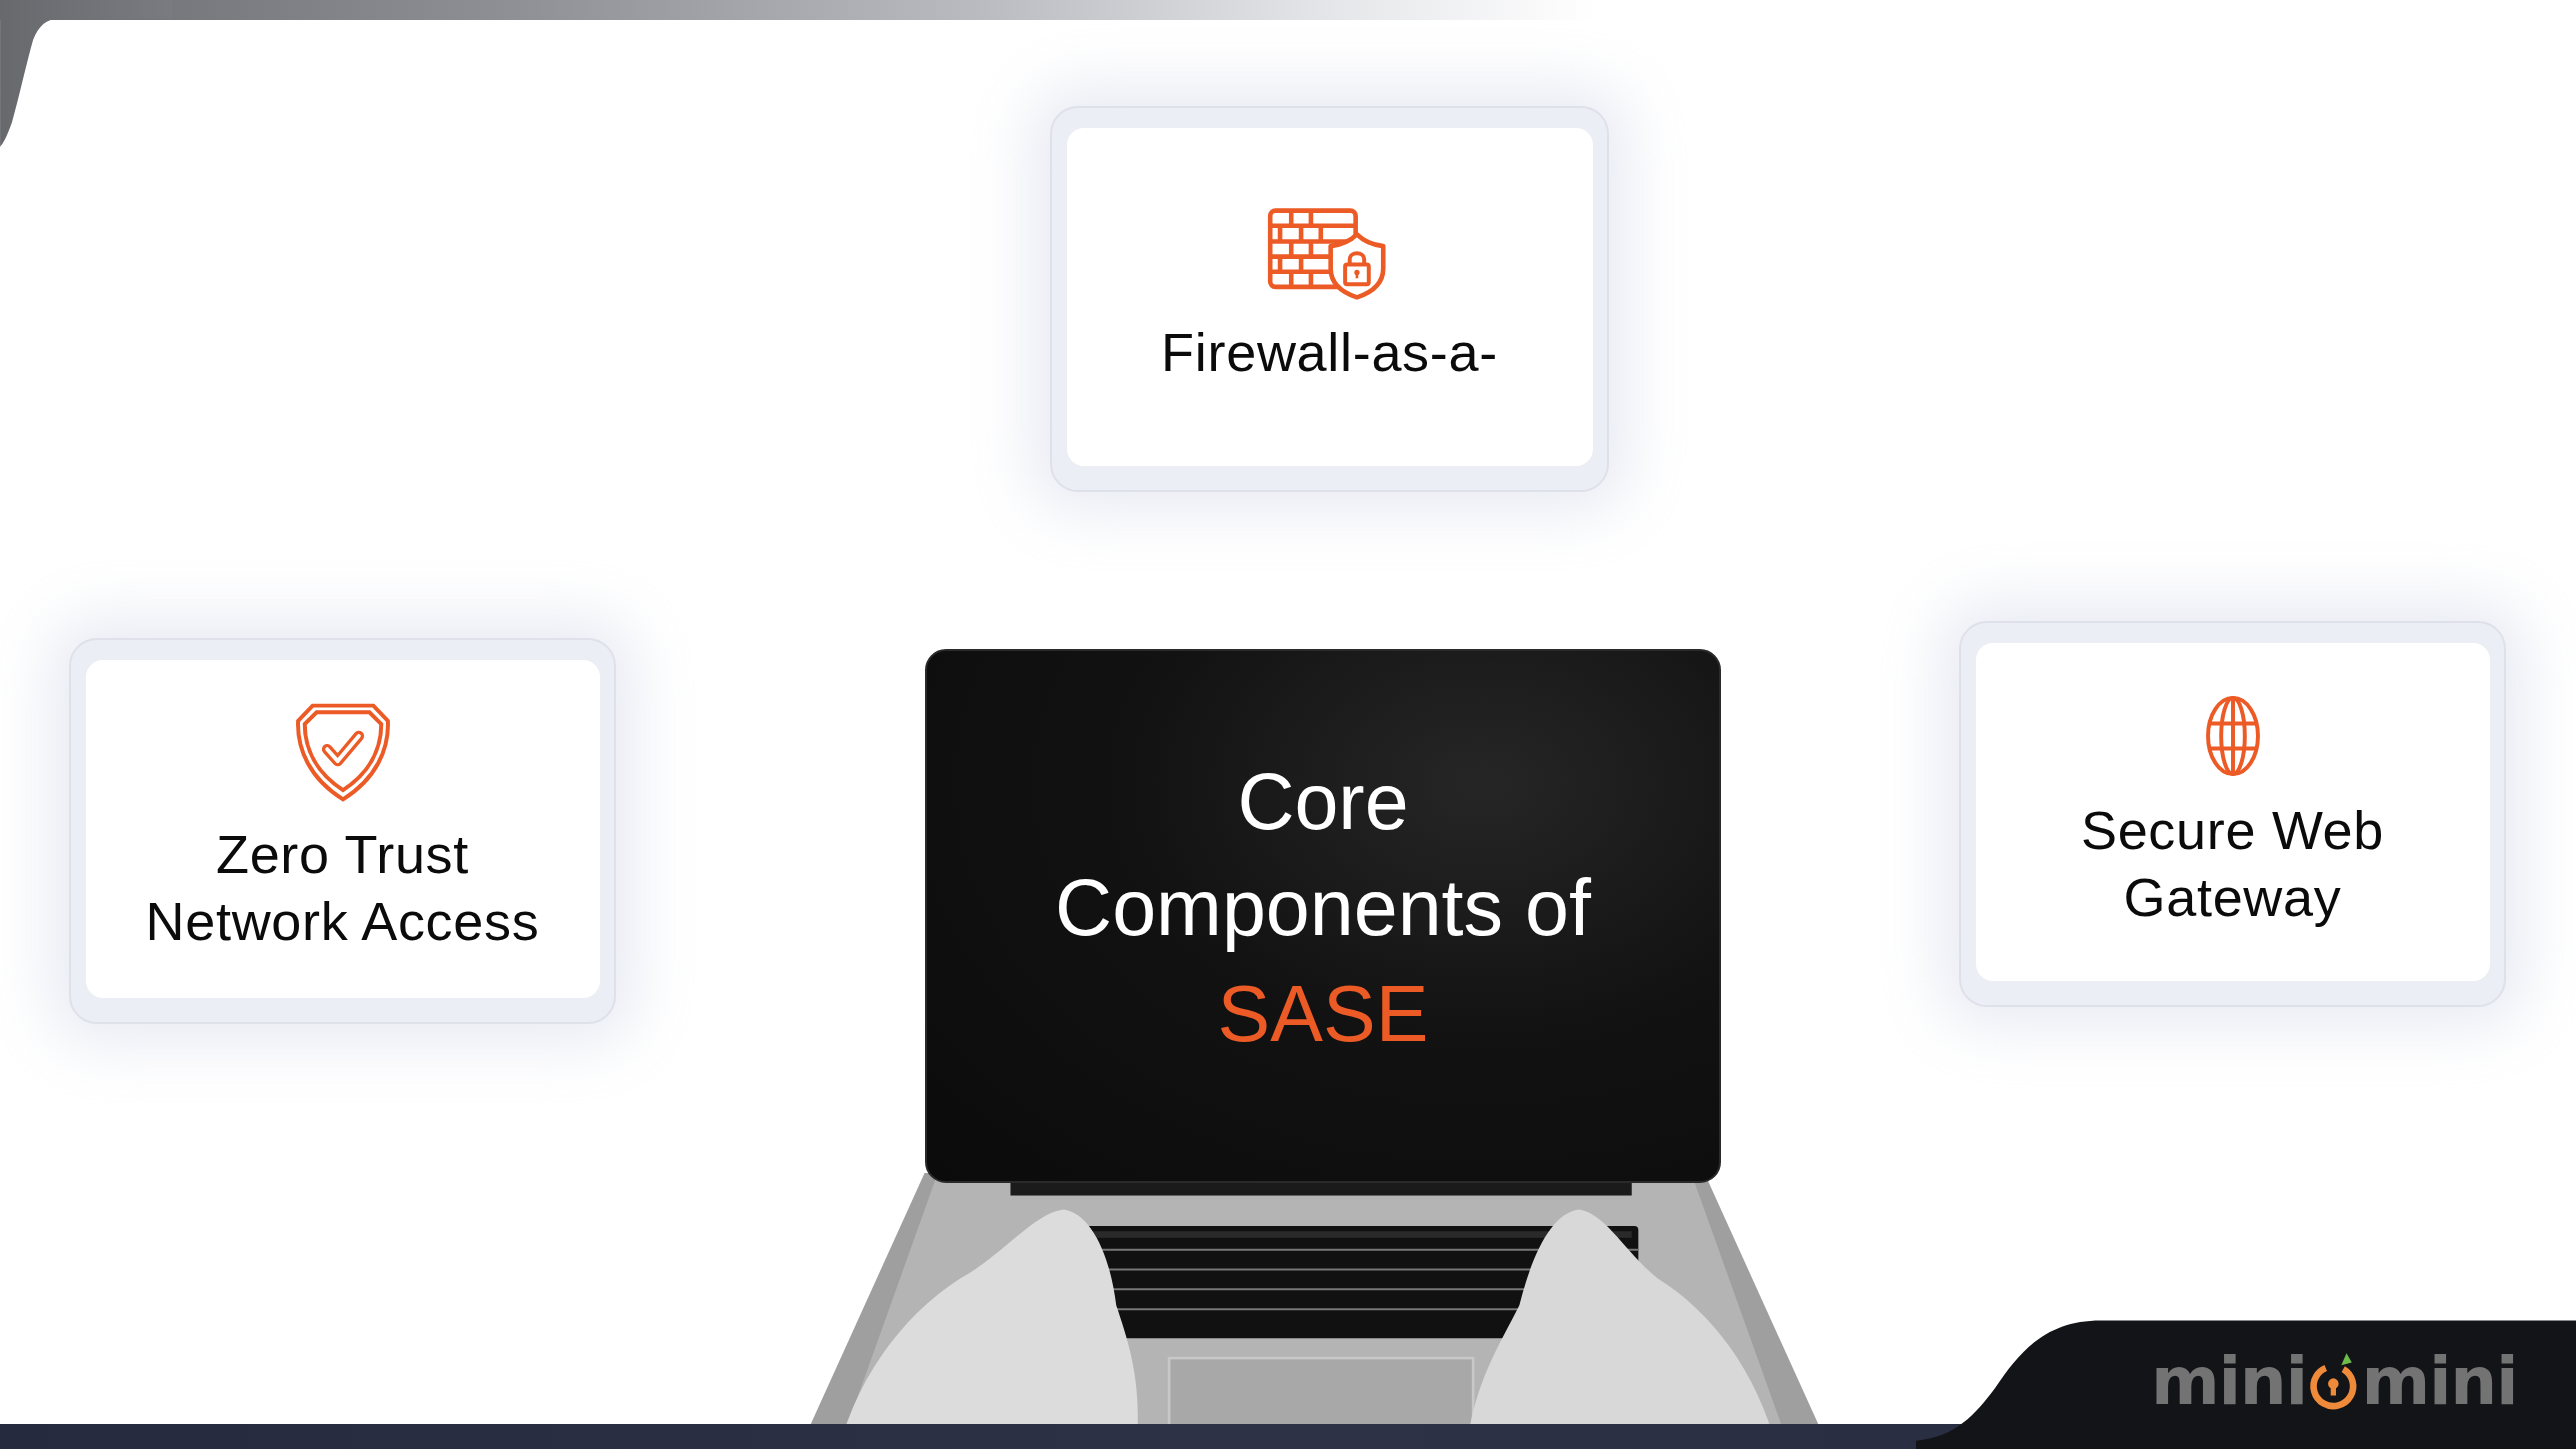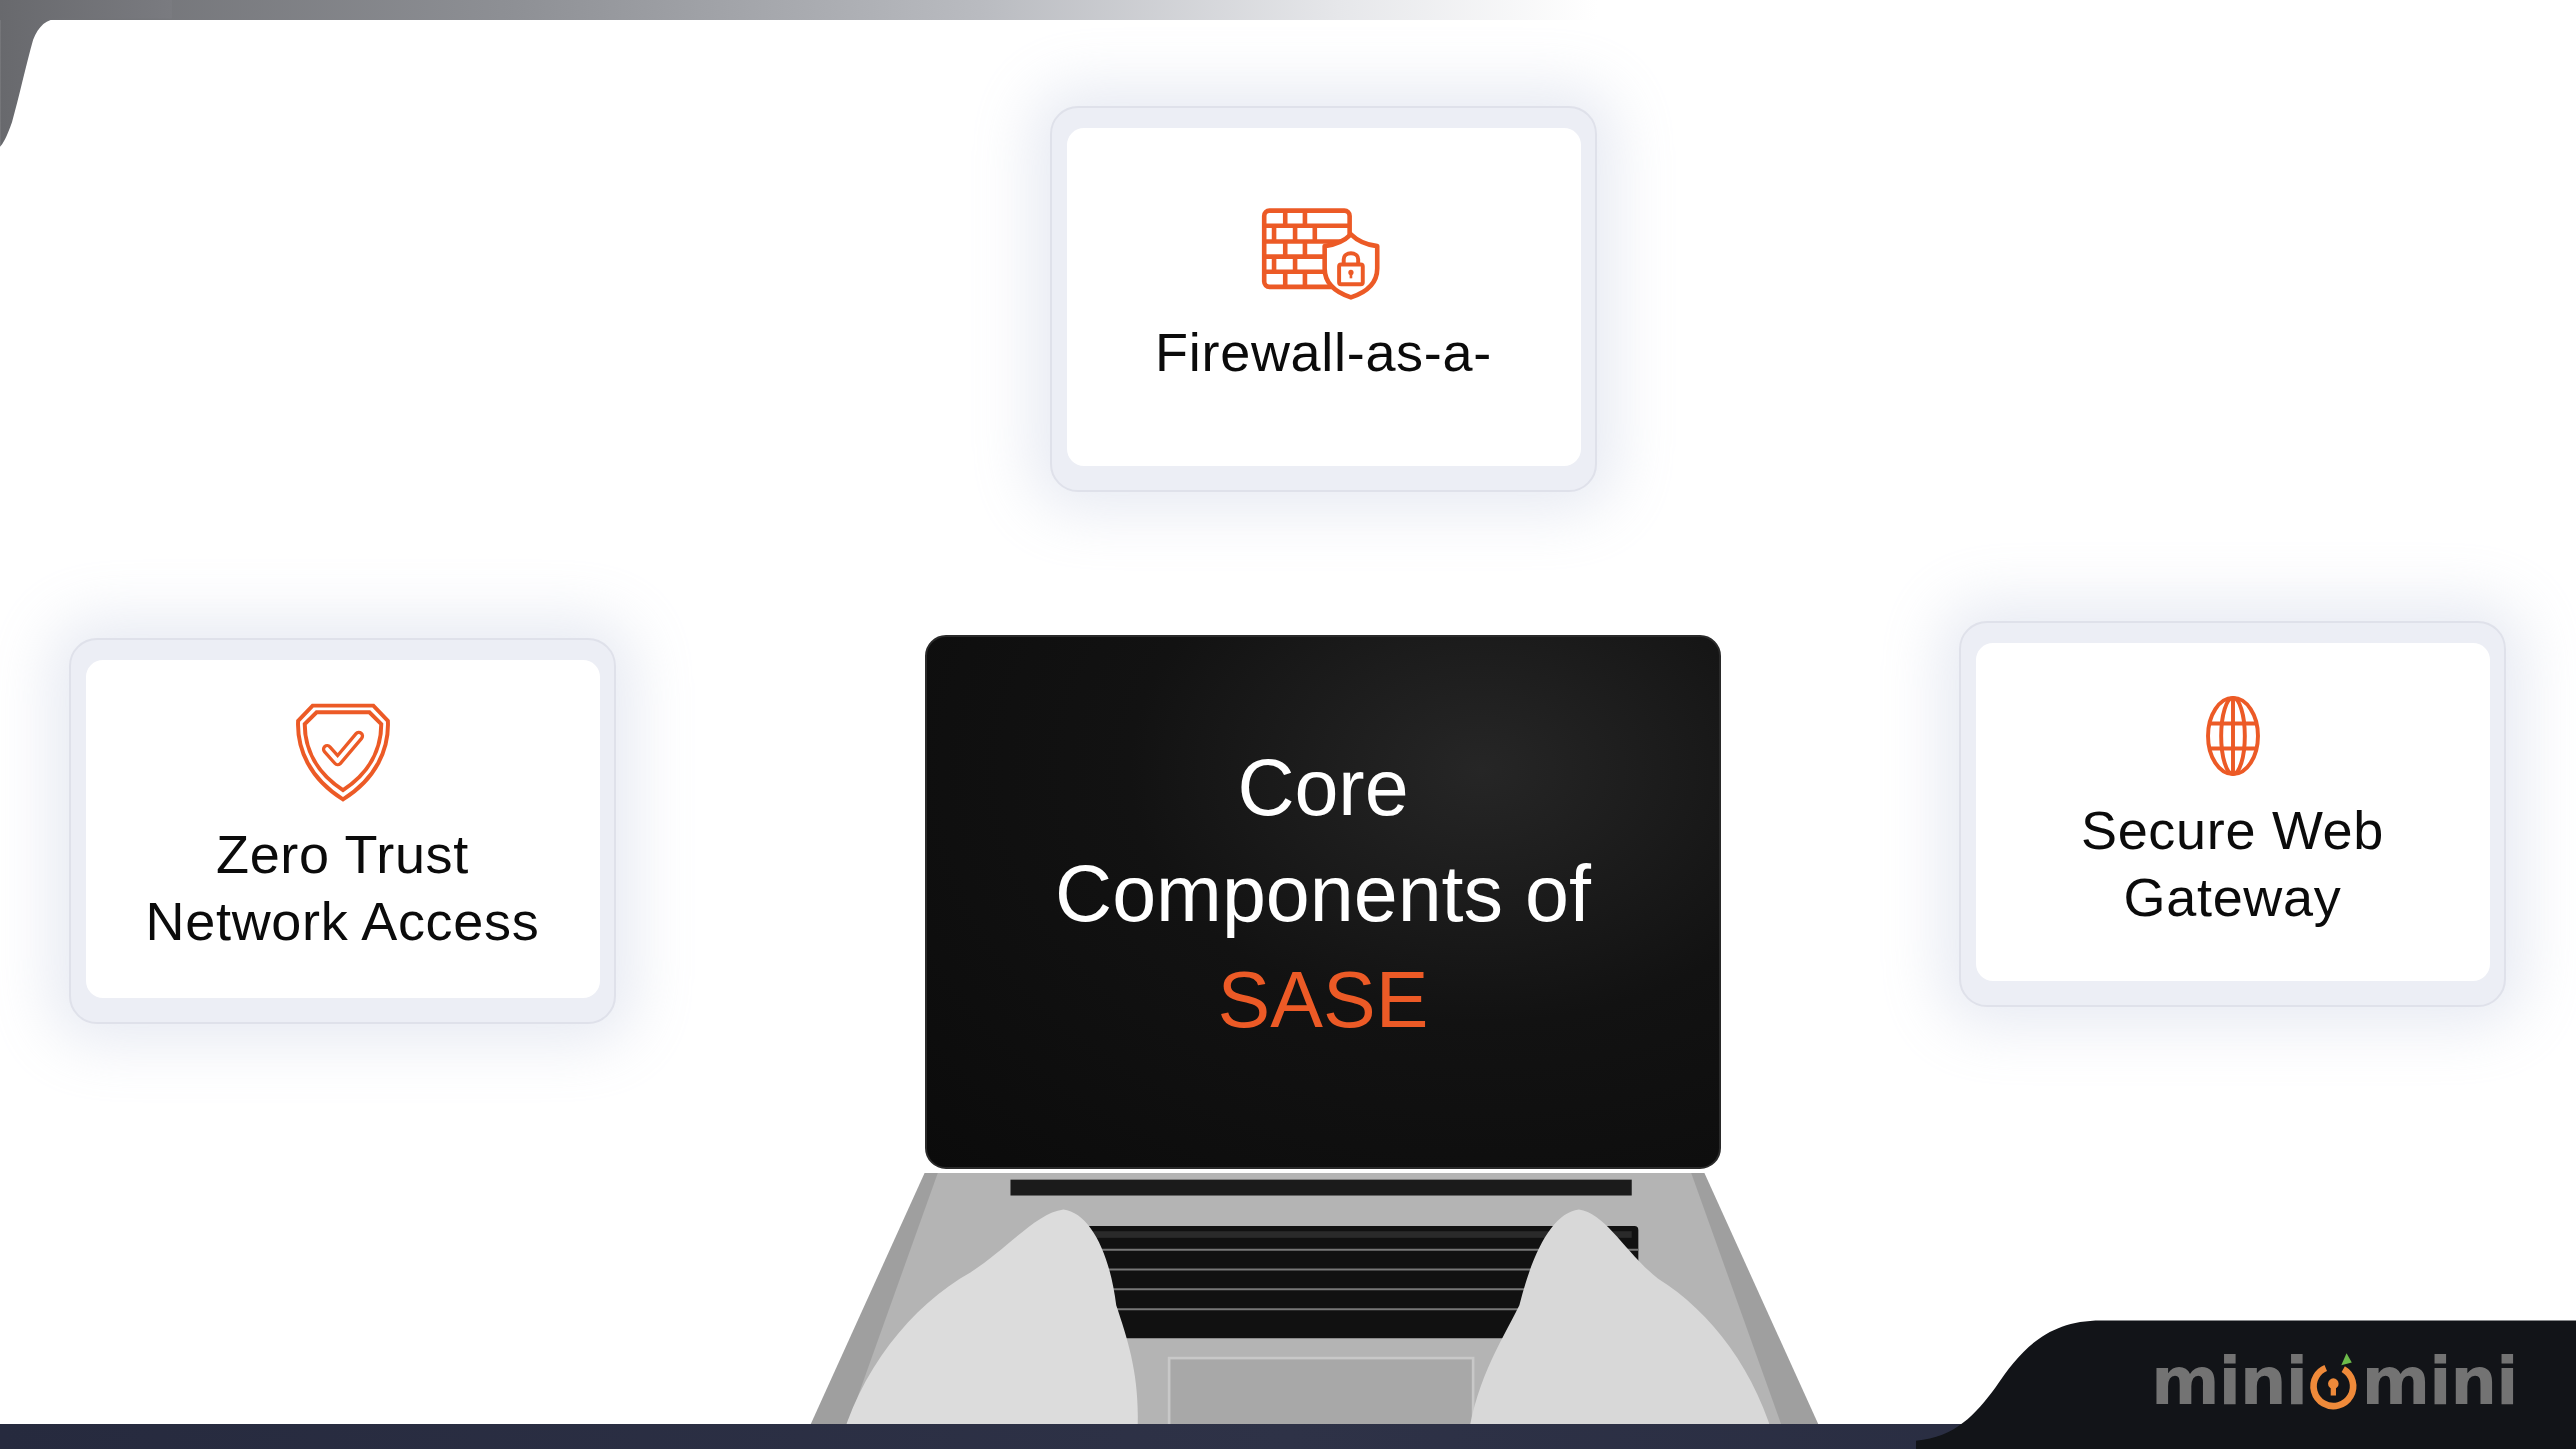--- a/index.html
+++ b/index.html
@@ -30,21 +30,21 @@
   }
   .icon svg { display:block; }
   .dash-h {
     position:absolute; height:9.2px;
   }
   .dash-v { position:absolute; width:9.2px; }
   .laptop-base {
     position:absolute; left:799px; top:1173px; width:1031px; height:277px;
   }
   .screen {
-    position:absolute; left:925px; top:635px; width:796px; height:534px;
+    position:absolute; left:925px; top:649px; width:796px; height:534px;
     border-radius:21px;
     background:radial-gradient(ellipse at 70% 25%, #262626 0%, #121212 45%, #0b0b0b 100%);
     border:2.6px solid #2a2a2a;
     box-sizing:border-box;
     display:flex; flex-direction:column; align-items:center; justify-content:center;
   }
   .screen-title {
     color:#ffffff; font-size:79px; line-height:106px; text-align:center;
     margin-top:-16px;
   }
@@ -103,21 +103,21 @@
     <linearGradient id="gv" x1="0" y1="0" x2="0" y2="1">
       <stop offset="0" stop-color="#ec5a26"></stop>
       <stop offset="0.45" stop-color="#b58e84"></stop>
       <stop offset="0.6" stop-color="#9c9c9c"></stop>
       <stop offset="1" stop-color="#9c9c9c"></stop>
     </linearGradient>
   </defs>
   <line x1="7" y1="0" x2="7" y2="245" stroke="url(#gv)" stroke-width="12" stroke-dasharray="18 20"></line>
 </svg>
 
-<div class="card-outer" style="left:1050px; top:106px; width:543px; height:382px;">
+<div class="card-outer" style="left:1050px; top:106px; width:543px; height:382px;padding-left:12px;">
   <div class="card-inner">
     <span class="icon">
       <svg width="126" height="92" viewBox="0 0 190 140">
         <g fill="none" stroke="#ec5a26" stroke-width="7" stroke-linejoin="round">
           <rect x="4" y="4" width="130" height="116" rx="8"></rect>
           <line x1="4" y1="27" x2="134" y2="27"></line>
           <line x1="4" y1="51" x2="134" y2="51"></line>
           <line x1="4" y1="74" x2="134" y2="74"></line>
           <line x1="4" y1="97" x2="134" y2="97"></line>
           <line x1="36" y1="4" x2="36" y2="27"></line>

